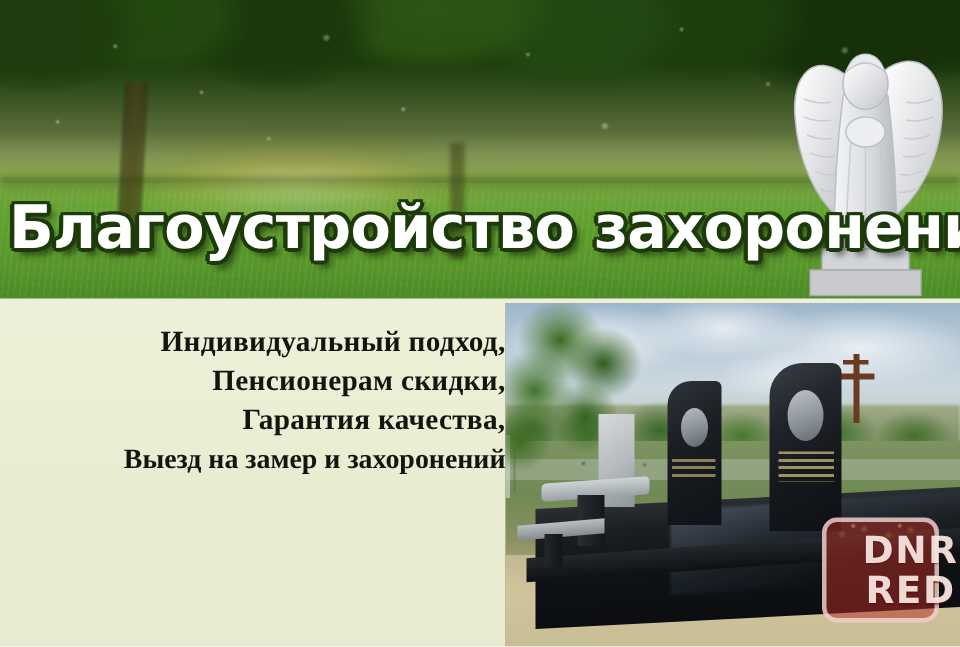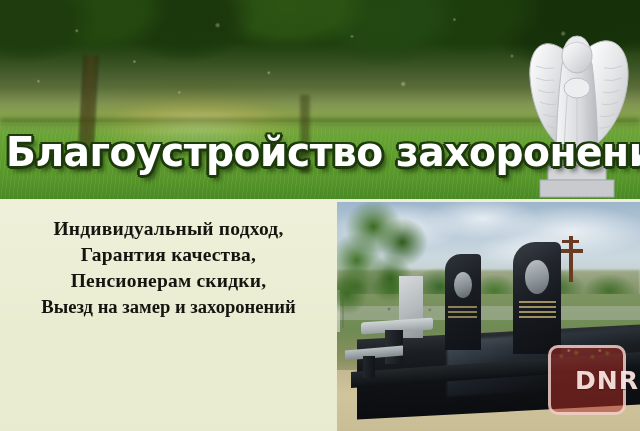--- a/index.html
+++ b/index.html
@@ -148,21 +148,21 @@
     position:absolute;left:0;top:202px;width:640px;height:229px;
     background:#eef0d8;
   }
   .copy-panel{
     position:absolute;left:0;top:0;width:337px;height:229px;
     background:linear-gradient(180deg,#eef0d9 0%,#eaecd2 55%,#e9ebd1 100%);
     overflow:hidden;
   }
   .copy{
     position:absolute;left:0;top:14px;width:337px;
-    text-align:center;
+    text-align:right;
     font-family:"Liberation Serif",serif;
     font-size:19.5px;
     line-height:26px;
     color:#151510;
     font-weight:bold;
     letter-spacing:.2px;
   }
   .copy .l{display:block;white-space:nowrap;}
   .copy .l4{font-size:18.6px;letter-spacing:0;}
 
@@ -440,22 +440,22 @@
     <svg width="640" height="8" viewBox="0 0 640 8" preserveAspectRatio="none">
       <path d="M0 5 q8 -4 16 0 t16 0 t16 0 t16 0 t16 0 t16 0 t16 0 t16 0 t16 0 t16 0 t16 0 t16 0 t16 0 t16 0 t16 0 t16 0 t16 0 t16 0 t16 0 t16 0 t16 0 t16 0 t16 0 t16 0 t16 0 t16 0 t16 0 t16 0 t16 0 t16 0 t16 0 t16 0 t16 0 t16 0 t16 0 t16 0 t16 0 t16 0 t16 0 t16 0" fill="none" stroke="#3e5a14" stroke-width="2.4"></path>
     </svg>
   </div>
 
   <div class="lower">
 
     <div class="copy-panel">
       <div class="copy">
         <span class="l">Индивидуальный подход,</span>
+        <span class="l">Пенсионерам скидки,</span>
         <span class="l">Гарантия качества,</span>
-        <span class="l">Пенсионерам скидки,</span>
         <span class="l l4">Выезд на замер и захоронений</span>
       </div>
 
     </div>
 
     <div class="photo">
       <div class="ph-sky"></div>
       <div class="ph-clouds"></div>
       <div class="ph-hills"></div>
       <div class="ph-treeline"></div>
@@ -489,15 +489,16 @@
       <div class="table"></div>
       <div class="table-leg"></div>
       <div class="bench"></div>
       <div class="bench-leg"></div>
       <div class="flowers"></div>
     </div>
   </div>
 
   <div class="wm">
     <span>DNR</span>
+    <span>RED</span>
   </div>
 
 </div>
 
 </body></html>

